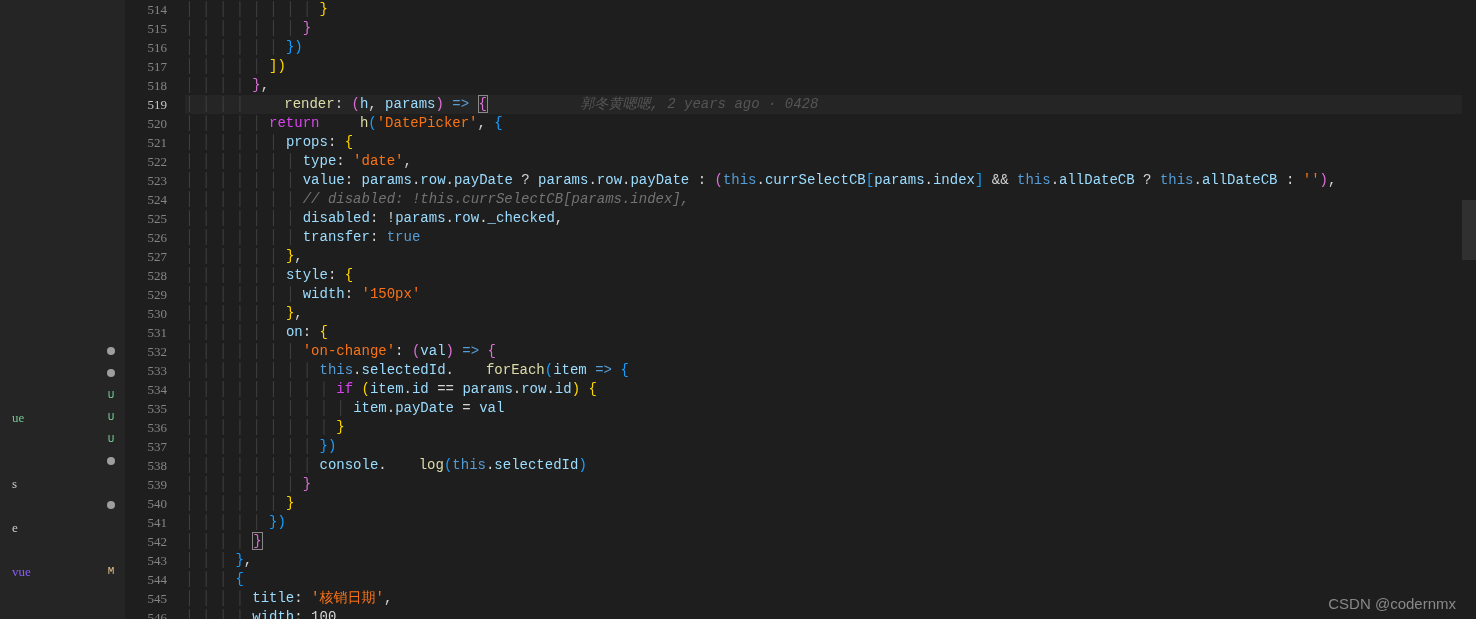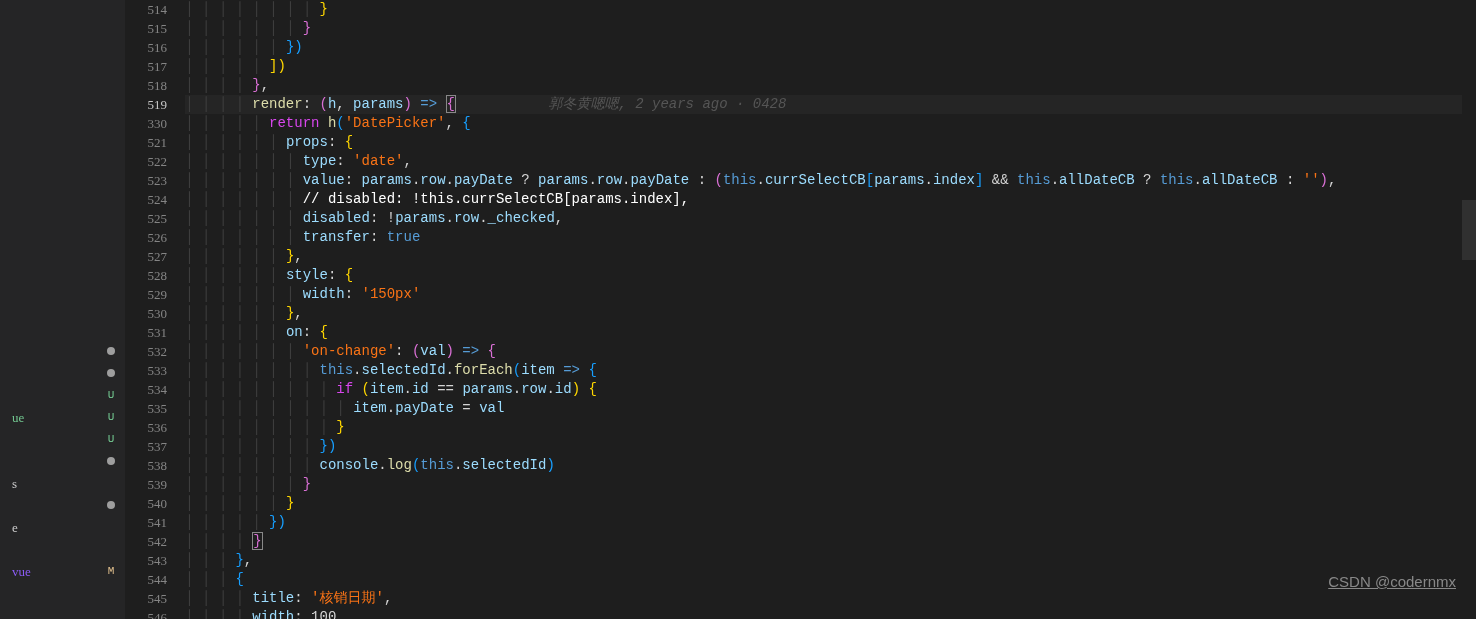--- a/index.html
+++ b/index.html
@@ -95,38 +95,37 @@
       background: rgba(255,255,255,0.03);
     }
     
     .indent-guide {
       color: #404040;
     }
     
     
     .c-blue { color: #569cd6; }
     .c-lightblue { color: #9cdcfe; }
-    .c-yellow { color: #dcdcaa; }
+    .c-yellow { color: #dcdcaa; margin-left: 32px; }
     .c-orange { color: #f97316; }
     .c-purple { color: #d946ef; }
     .c-white { color: #d4d4d4; }
     .c-pbracket { color: #da70d6; }
     .c-ybracket { color: #ffd700; }
     .c-bbracket { color: #179fff; }
-    .c-comment { color: #ffffff; }
+    .c-comment { color: #737373; font-style: italic; }
     .c-gitlens { color: #555555; font-style: italic; }
     
     .watermark {
       position: absolute;
-      bottom: 28px;
+      bottom: 6px;
       right: 20px;
       color: #888;
       font-size: 15px;
       font-family: Arial, sans-serif;
-      text-decoration: underline;
     }
     
     .scrollbar {
       position: absolute;
       right: 0;
       top: 0;
       width: 14px;
       height: 100%;
       background: #1e1e1e;
     }
@@ -193,21 +192,21 @@
 </div>
 
 <div class="editor">
   <div class="gutter" id="gutter">
       <div class="line-num">514</div>
       <div class="line-num">515</div>
       <div class="line-num">516</div>
       <div class="line-num">517</div>
       <div class="line-num">518</div>
       <div class="line-num active">519</div>
-      <div class="line-num">330</div>
+      <div class="line-num">520</div>
       <div class="line-num">521</div>
       <div class="line-num">522</div>
       <div class="line-num">523</div>
       <div class="line-num">524</div>
       <div class="line-num">525</div>
       <div class="line-num">526</div>
       <div class="line-num">527</div>
       <div class="line-num">528</div>
       <div class="line-num">529</div>
       <div class="line-num">530</div>

